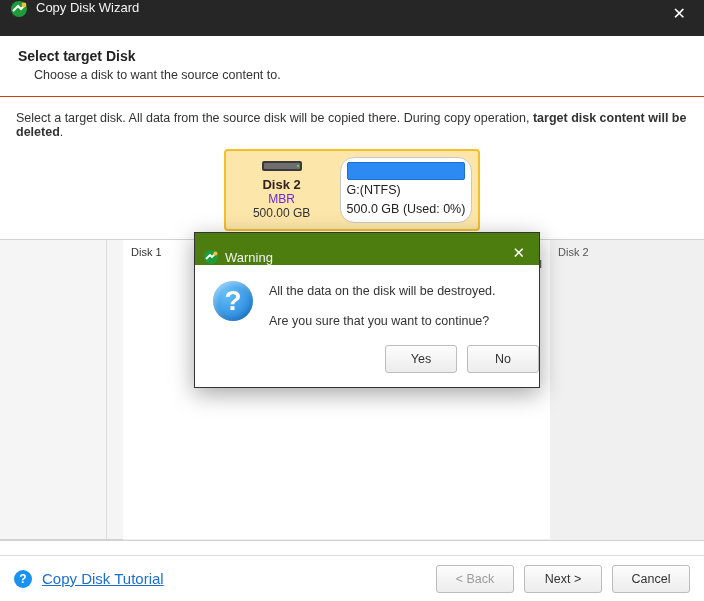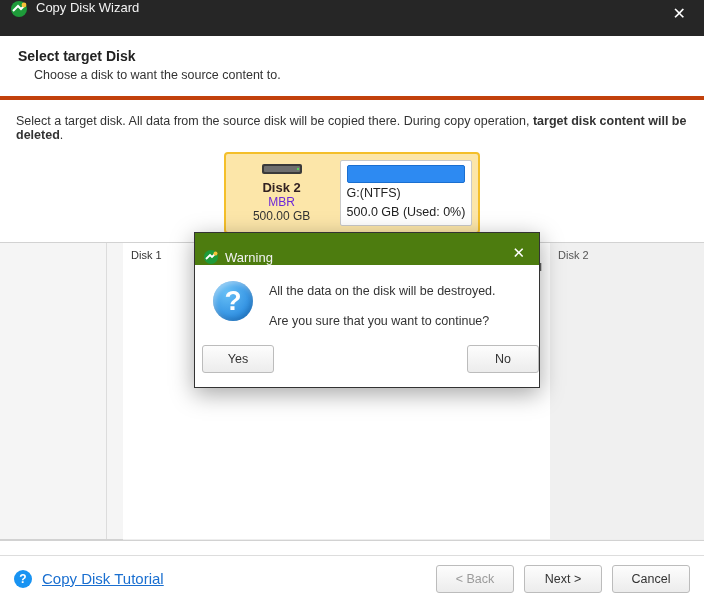--- a/index.html
+++ b/index.html
@@ -2,33 +2,33 @@
 <html><head>
 <meta charset="utf-8">
 <style>
 * { box-sizing: border-box; margin: 0; padding: 0; font-family: "Segoe UI", Tahoma, sans-serif; }
 body { background: #e7e7e7; }
 .window { width: 704px; height: 601px; background: #fff; display: flex; flex-direction: column; position: relative; }
 .titlebar { height: 36px; background: #262626; display: flex; align-items: flex-start; padding: 0 10px; color: #f2f2f2; font-size: 13px; }
 .titlebar .app-icon { width: 18px; height: 18px; margin-right: 8px; }
 .titlebar .spacer { flex: 1; }
 .titlebar .close { color: #fff; font-size: 16px; padding: 4px 8px; cursor: pointer; }
-.header { padding: 12px 18px 14px 18px; border-bottom: 4px solid #c2410c; }
+.header { padding: 12px 18px 14px 18px; border-bottom: 1px solid #c2410c; }
 .header .h1 { font-size: 14px; font-weight: 700; color: #222; }
 .header .sub { font-size: 12.5px; color: #333; margin: 4px 0 0 16px; }
 .body { flex: 1; padding: 14px 16px; display: flex; flex-direction: column; align-items: center; }
 .instr { font-size: 12.5px; color: #333; margin-bottom: 10px; }
 .instr .bold { font-weight: 700; }
 .sel-disk { border: 2px solid #f4bf2a; border-radius: 4px; background: #fce6a9; display: flex; padding: 6px; gap: 8px; }
 .sel-left { width: 100px; display: flex; flex-direction: column; align-items: center; justify-content: center; font-size: 12px; }
 .sel-left .dname { font-weight: 700; font-size: 13px; color: #322; }
 .sel-left .dtype { font-size: 12px; color: #6d28d9; }
 .sel-left .dsize { font-size: 12px; color: #333; }
 .sel-left .hdd { margin-bottom: 4px; }
-.sel-right { flex: 1; background: #fff; border: 1px solid #c9c9c9; border-radius: 2px; padding: 4px 6px; display: flex; flex-direction: column; gap: 2px; }
+.sel-right { flex: 1; background: #fff; border: 1px solid #c9c9c9; border-radius: 14px; padding: 4px 6px; display: flex; flex-direction: column; gap: 2px; }
 .bar { height: 18px; background: #2d8af2; border: 1px solid #1a6fd0; border-radius: 2px; }
 .part-label { font-size: 12.5px; color: #222; line-height: 1.35; }
 .table { margin-top: 8px; border: 1px solid #d2d2d2; flex: 1; display: flex; flex-direction: row; overflow: hidden; }
 .thead { display: flex; background: #f5f5f5; border-bottom: 1px solid #d2d2d2; font-size: 12.5px; color: #333; }
 .th, .td { padding: 6px 8px; }
 .c1 { flex: 0 0 180px; }
 .c2 { flex: 0 0 200px; }
 .c3 { flex: 1; }
 .trow { display: flex; font-size: 11px; color: #333; border-bottom: 1px solid #eee; }
 .trow.sel { background: #f0f0f0; color: #555; }
@@ -39,21 +39,21 @@
 .btn { min-width: 78px; height: 28px; border: 1px solid #bcbcbc; background: linear-gradient(#fdfdfd,#ececec); border-radius: 3px; font-size: 12.5px; color: #333; cursor: pointer; }
 .btn.disabled { color: #9b9b9b; }
 
 .dialog { position: absolute; left: 194px; top: 232px; width: 346px; background: #fff; border: 1px solid #333; box-shadow: 0 6px 22px rgba(0,0,0,0.35); }
 .dlg-title { height: 32px; background: #4d7c0f; color: #f2f2f2; display: flex; align-items: flex-end; padding: 0 8px; font-size: 13px; }
 .dlg-title .dspacer { flex: 1; }
 .dlg-title .close { color: #fff; font-size: 15px; cursor: pointer; padding: 3px 6px; }
 .dlg-body { padding: 16px 18px 14px 18px; display: flex; gap: 16px; }
 .qmark { width: 40px; height: 40px; border-radius: 50%; background: radial-gradient(circle at 35% 30%, #66bff6, #1679d8); color: #fff; display: flex; align-items: center; justify-content: center; font-size: 28px; font-weight: 700; box-shadow: inset -2px -3px 5px rgba(0,0,0,0.15), inset 2px 3px 5px rgba(255,255,255,0.4); flex-shrink: 0; }
 .dlg-txt { font-size: 12.5px; color: #333; line-height: 1.6; }
-.dlg-buttons { display: flex; gap: 10px; justify-content: space-between; padding: 0 0 14px 7px; }
+.dlg-buttons { display: flex; gap: 10px; justify-content: flex-end; padding: 0 0 14px 7px; }
 .dlg-buttons .btn { min-width: 72px; }
 .hdd-svg { display:block; }
 .th { border-right: 1px solid #dcdcdc; }
 .th:last-child { border-right: none; }
 </style>
 </head>
 <body>
 
 <div class="window">
 

